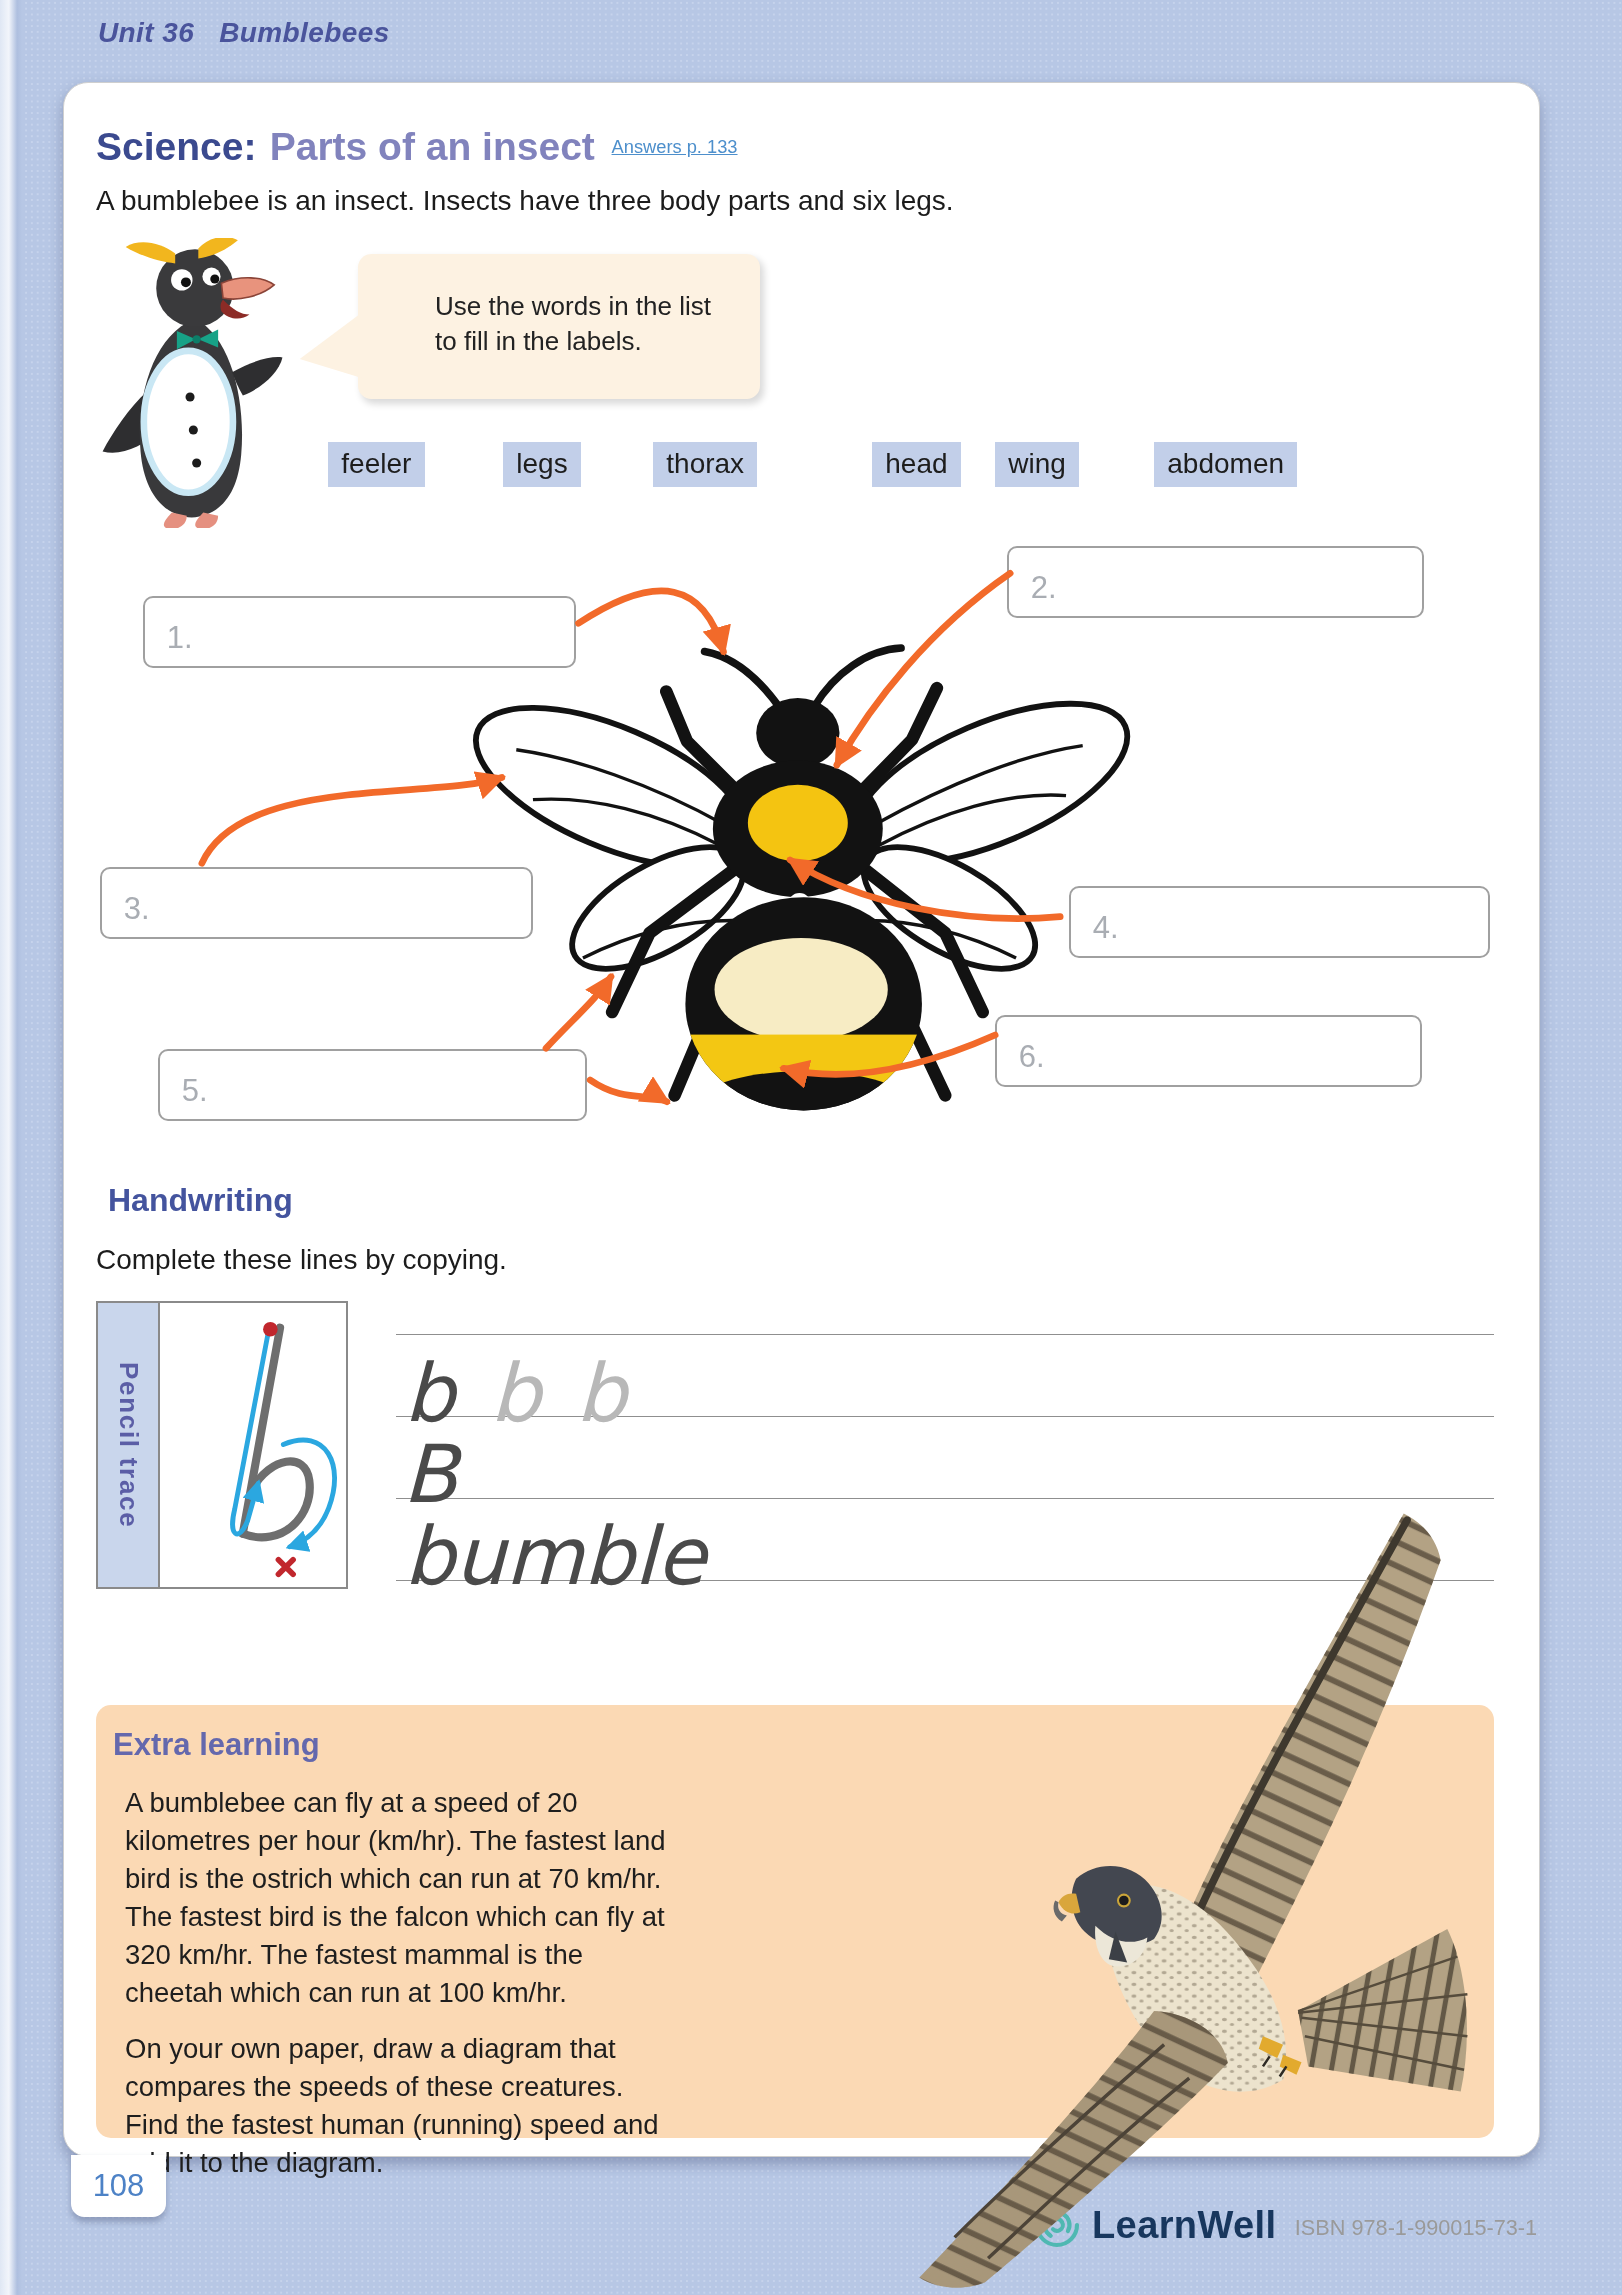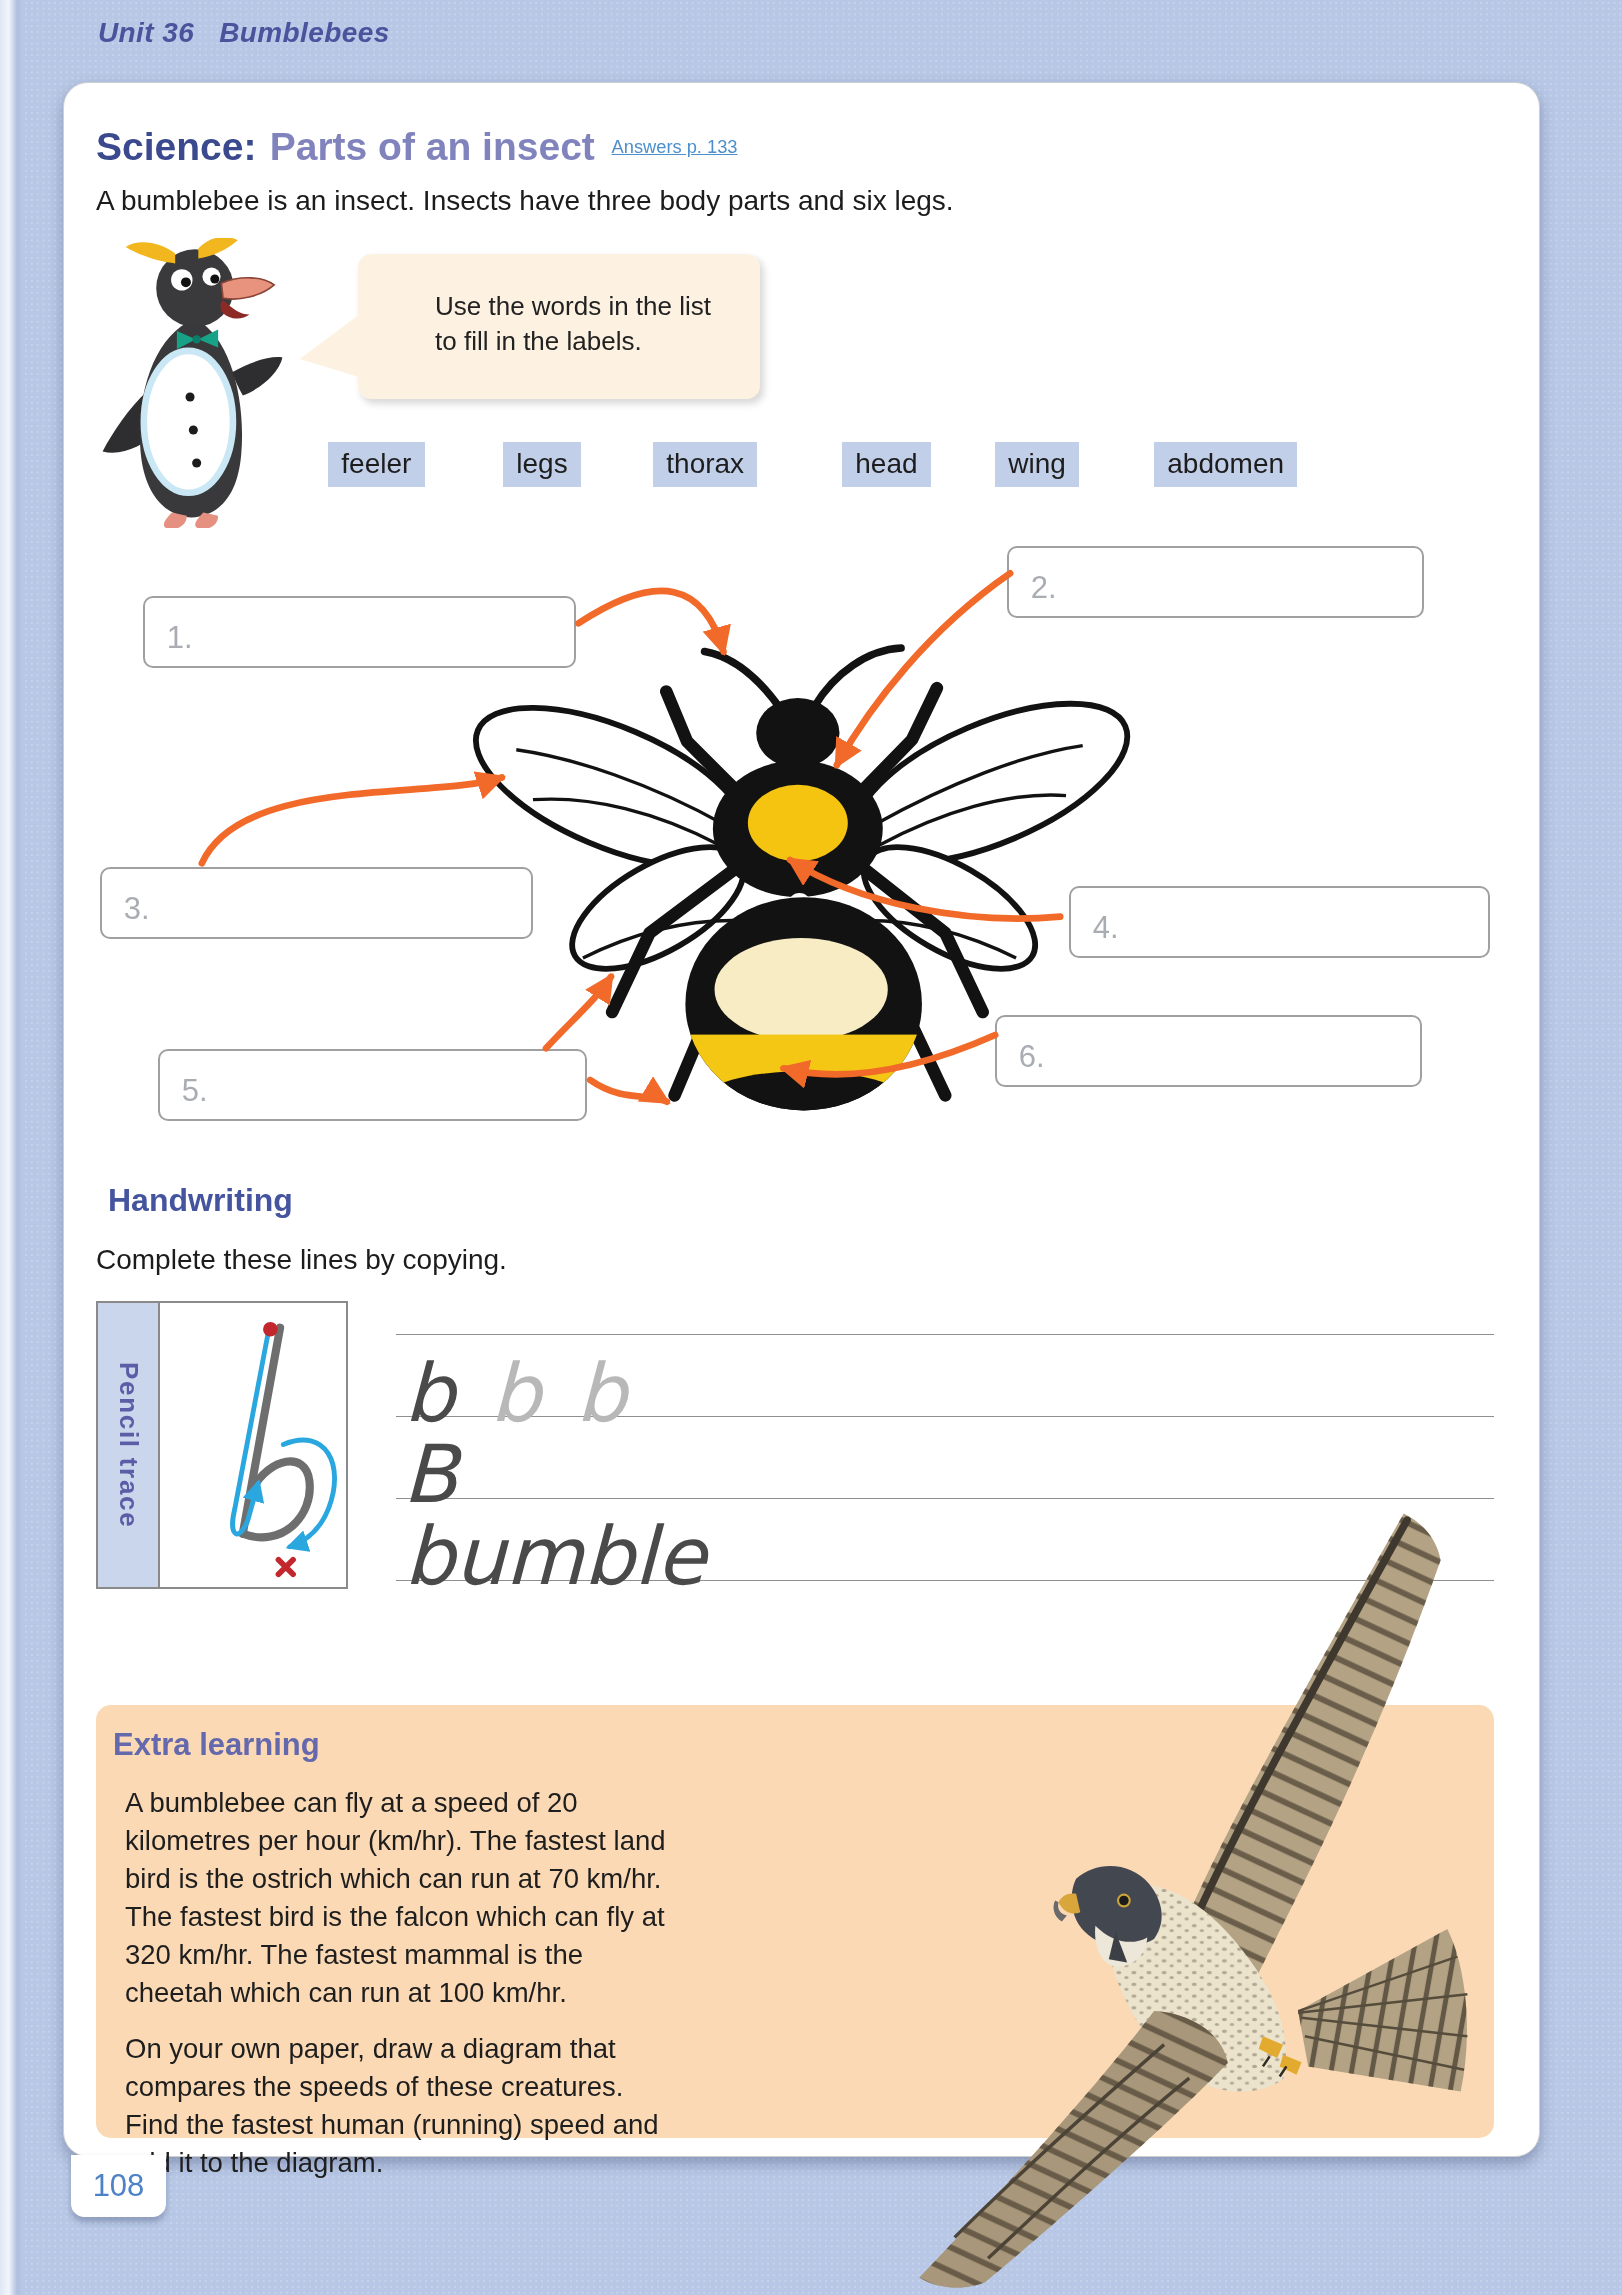--- a/index.html
+++ b/index.html
@@ -112,21 +112,21 @@
   <div class="bubble">
     <div class="bubble-text">Use the words in the list to fill in the labels.</div>
   </div>
   <svg class="bubble-tail" viewBox="0 0 80 92">
     <polygon points="80,4 80,86 2,62" fill="#fdf2e2"></polygon>
   </svg>
 
   <div class="chip" style="left:300px;">feeler</div>
   <div class="chip" style="left:475px;">legs</div>
   <div class="chip" style="left:625px;">thorax</div>
-  <div class="chip" style="left:814px;">head</div>
+  <div class="chip" style="left:844px;">head</div>
   <div class="chip" style="left:967px;">wing</div>
   <div class="chip" style="left:1126px;">abdomen</div>
 
   <svg class="abs" style="left:458px;top:633px;z-index:1;" width="683" height="500" viewBox="0 0 820 600">
     <defs>
       <clipPath id="abd">
           <ellipse cx="415" cy="445" rx="142" ry="128"></ellipse>
         </clipPath>
     </defs>
 
@@ -298,14 +298,25 @@
     </g>
 
     <path d="M428,640 l24,10 l-7,16 l-22,-11 Z" fill="#e2aa2e"></path>
     <path d="M452,662 l22,9 l-6,15 l-20,-10 Z" fill="#e2aa2e"></path>
     <path d="M436,664 l-8,12 M456,676 l-8,12" stroke="#2e2a24" stroke-width="3" fill="none"></path>
   </svg>
 
   <div class="page-tab">
     <span>108</span>
   </div>
+  <div class="brand-row">
+    <svg width="50" height="50" viewBox="0 0 60 60">
+      <g fill="none" stroke="#4fb8b2" stroke-linecap="round">
+        <circle cx="30" cy="30" r="24" stroke-width="5" stroke-dasharray="118 33"></circle>
+        <circle cx="30" cy="30" r="15" stroke-width="5" stroke-dasharray="70 25" transform="rotate(120 30 30)"></circle>
+        <circle cx="30" cy="30" r="7" stroke-width="5" stroke-dasharray="30 14" transform="rotate(240 30 30)"></circle>
+      </g>
+    </svg>
+    <span class="brand-name">LearnWell</span>
+    <span class="isbn">ISBN 978-1-990015-73-1</span>
+  </div>
 </div>
 
 
 </body></html>

